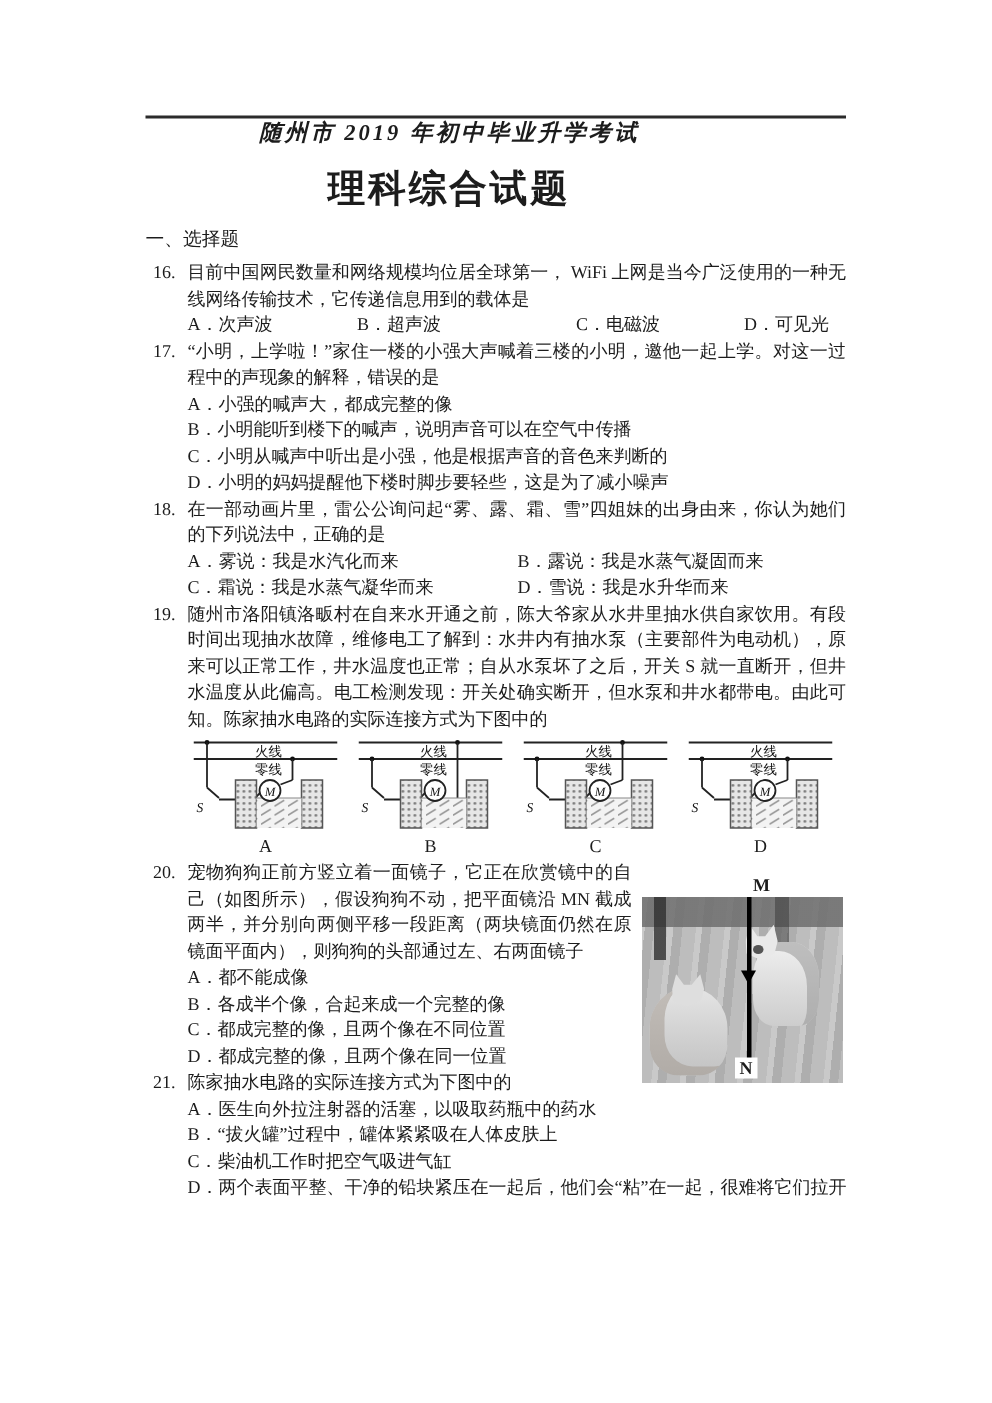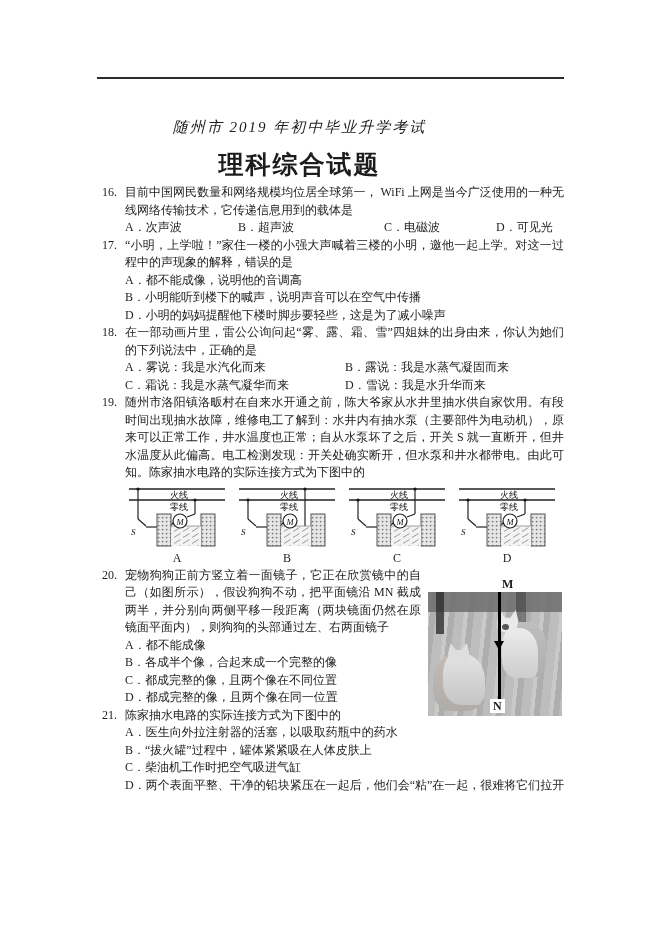--- a/index.html
+++ b/index.html
@@ -11,24 +11,23 @@
     background: #fff;
     font-family: "Liberation Serif", "DejaVu Serif", serif;
     color: #1c1c1c;
     overflow: hidden;
   }
   .content { padding: 0 97px 0 97px; }
   .top-rule { height: 2px; background: #2b2b2b; margin-top: 77px; }
 
   .header { text-align: center; margin-right: 62px; }
   .exam-title {
-    margin-top: 38px;
     font-size: 15px; line-height: 20px;
     font-style: italic; letter-spacing: 2px;
-    font-weight: normal;
+    font-weight: bold;
   }
   .paper-title {
     margin-top: 12px;
     font-family: "Liberation Sans", "DejaVu Sans", sans-serif;
     font-size: 25px; font-weight: bold; letter-spacing: 2px; line-height: 30px;
   }
   .section-title { font-size: 12.5px; margin-top: 10px; line-height: 17px; }
 
   .questions { margin-top: 5px; font-size: 12px; line-height: 17.5px; }
   .q { display: flex; align-items: flex-start; }
@@ -122,20 +121,21 @@
   </svg>
 
   <div class="content">
     <div class="top-rule"></div>
 
     <div class="header">
       <div class="exam-title">随州市 2019 年初中毕业升学考试</div>
       <div class="paper-title">理科综合试题</div>
     </div>
 
+    <div class="section-title">一、选择题</div>
 
     <div class="questions">
 
       <div class="q">
         <div class="q-num">16.</div>
         <div class="q-body">
           <div class="q-stem">目前中国网民数量和网络规模均位居全球第一， WiFi 上网是当今广泛使用的一种无线网络传输技术，它传递信息用到的载体是</div>
           <div class="opts-row">
             <span class="opt w1"><span>A．</span><span>次声波</span></span>
             <span class="opt w2"><span>B．</span><span>超声波</span></span>
@@ -143,22 +143,23 @@
             <span class="opt"><span>D．</span><span>可见光</span></span>
           </div>
         </div>
       </div>
 
       <div class="q">
         <div class="q-num">17.</div>
         <div class="q-body">
           <div class="q-stem">“小明，上学啦！”家住一楼的小强大声喊着三楼的小明，邀他一起上学。对这一过程中的声现象的解释，错误的是</div>
           <div class="opts-stack">
-            <span class="opt"><span>A．</span><span>都不能成像，说明他的音调高</span></span>
+            <span class="opt"><span>A．</span><span>小强的喊声大，都成完整的像</span></span>
             <span class="opt"><span>B．</span><span>小明能听到楼下的喊声，说明声音可以在空气中传播</span></span>
+            <span class="opt"><span>C．</span><span>小明从喊声中听出是小强，他是根据声音的音色来判断的</span></span>
             <span class="opt"><span>D．</span><span>小明的妈妈提醒他下楼时脚步要轻些，这是为了减小噪声</span></span>
           </div>
         </div>
       </div>
 
       <div class="q">
         <div class="q-num">18.</div>
         <div class="q-body">
           <div class="q-stem">在一部动画片里，雷公公询问起“雾、露、霜、雪”四姐妹的出身由来，你认为她们的下列说法中，正确的是</div>
           <div class="opts-grid">

